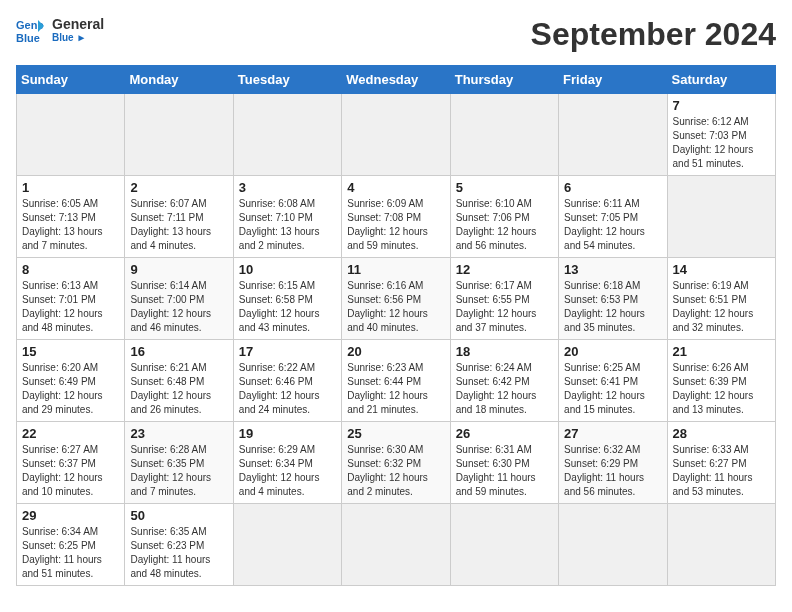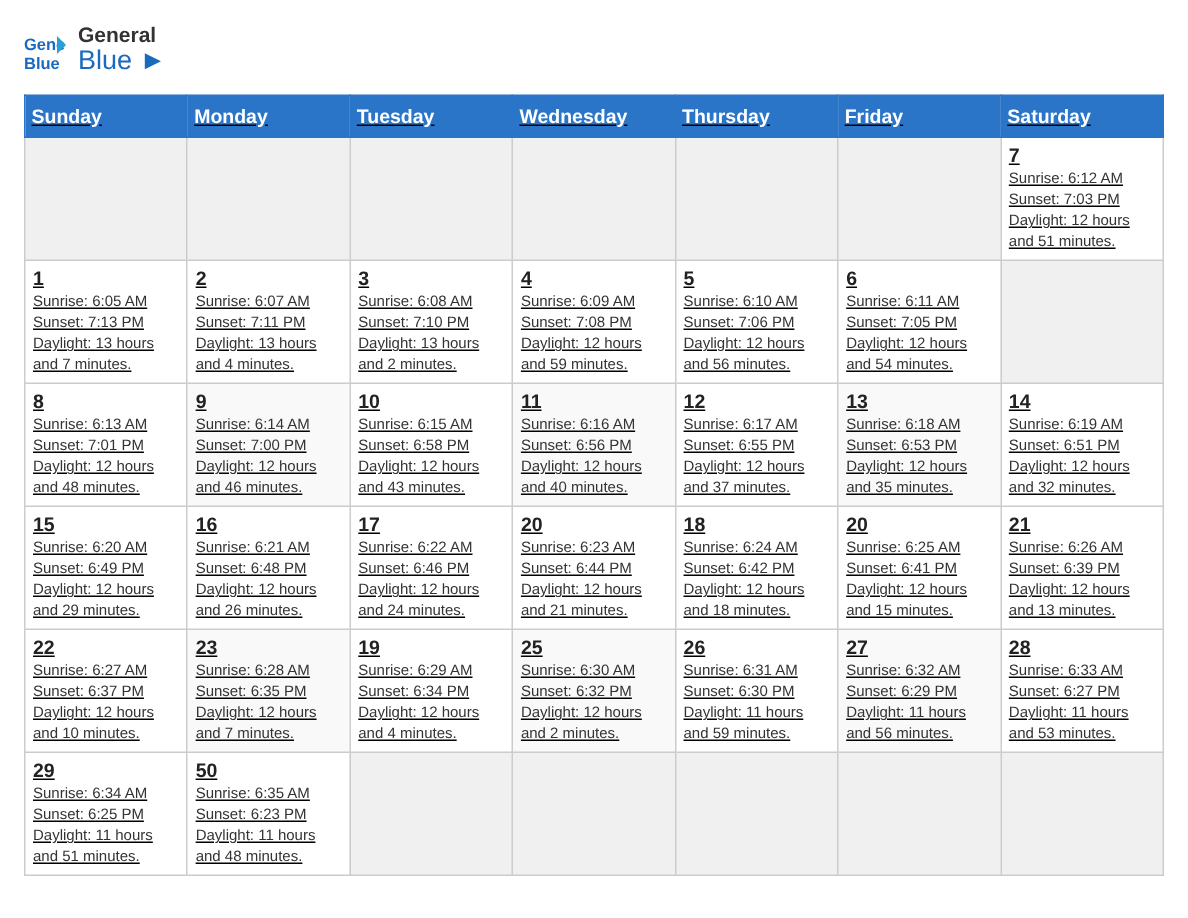--- a/index.html
+++ b/index.html
@@ -34,21 +34,20 @@
       color: #333;
     }
     .subtitle {
       font-size: 16px;
       color: #555;
     }
     table {
       width: 100%;
       border-collapse: collapse;
       font-size: 11px;
-      text-decoration: underline;
     }
     thead tr th {
       background-color: #2a75c7;
       color: #fff;
       padding: 6px 4px;
       text-align: left;
       font-size: 13px;
       font-weight: bold;
       border: 1px solid #2a75c7;
     }
@@ -87,24 +86,25 @@
 
 <div class="header-area">
   <div class="logo">
     <svg class="logo-icon" viewBox="0 0 28 28">
       <text x="0" y="13" font-size="11" font-family="Arial" font-weight="bold" fill="#1a6bbf">General</text>
       <text x="0" y="26" font-size="11" font-family="Arial" font-weight="bold" fill="#1a6bbf">Blue</text>
       <polygon points="22,4 28,10 22,16" fill="#2a9fd8"></polygon>
     </svg>
     <div style="margin-left:4px;">
       <div style="font-size:14px;font-weight:bold;color:#333;line-height:1.1;">General</div>
-      <div style="font-size:18px;font-weight:normal;color:#1a6bbf;line-height:1.1;">Blue ►</div>
+      <div style="font-size:10px;font-weight:bold;color:#1a6bbf;line-height:1.1;">Blue ►</div>
     </div>
   </div>
   <div class="title-area">
+    <div class="month-title">September 2024</div>
   </div>
 </div>
 
 <table>
   <thead>
     <tr>
     <th>Sunday</th>
         <th>Monday</th>
         <th>Tuesday</th>
         <th>Wednesday</th>

